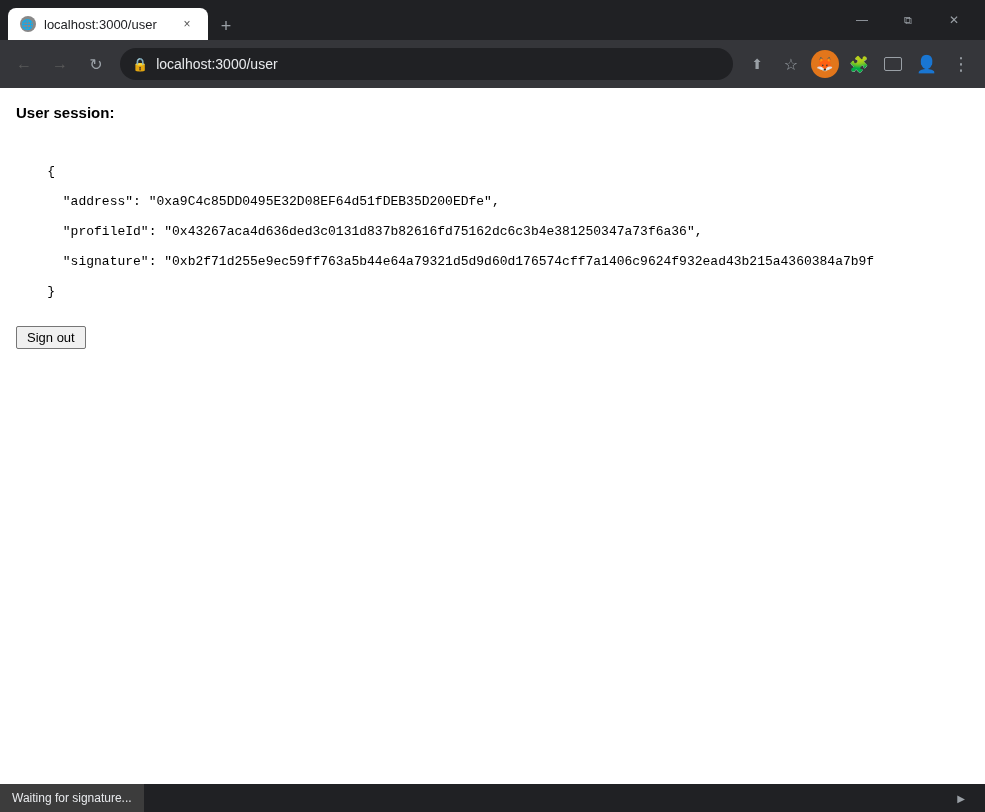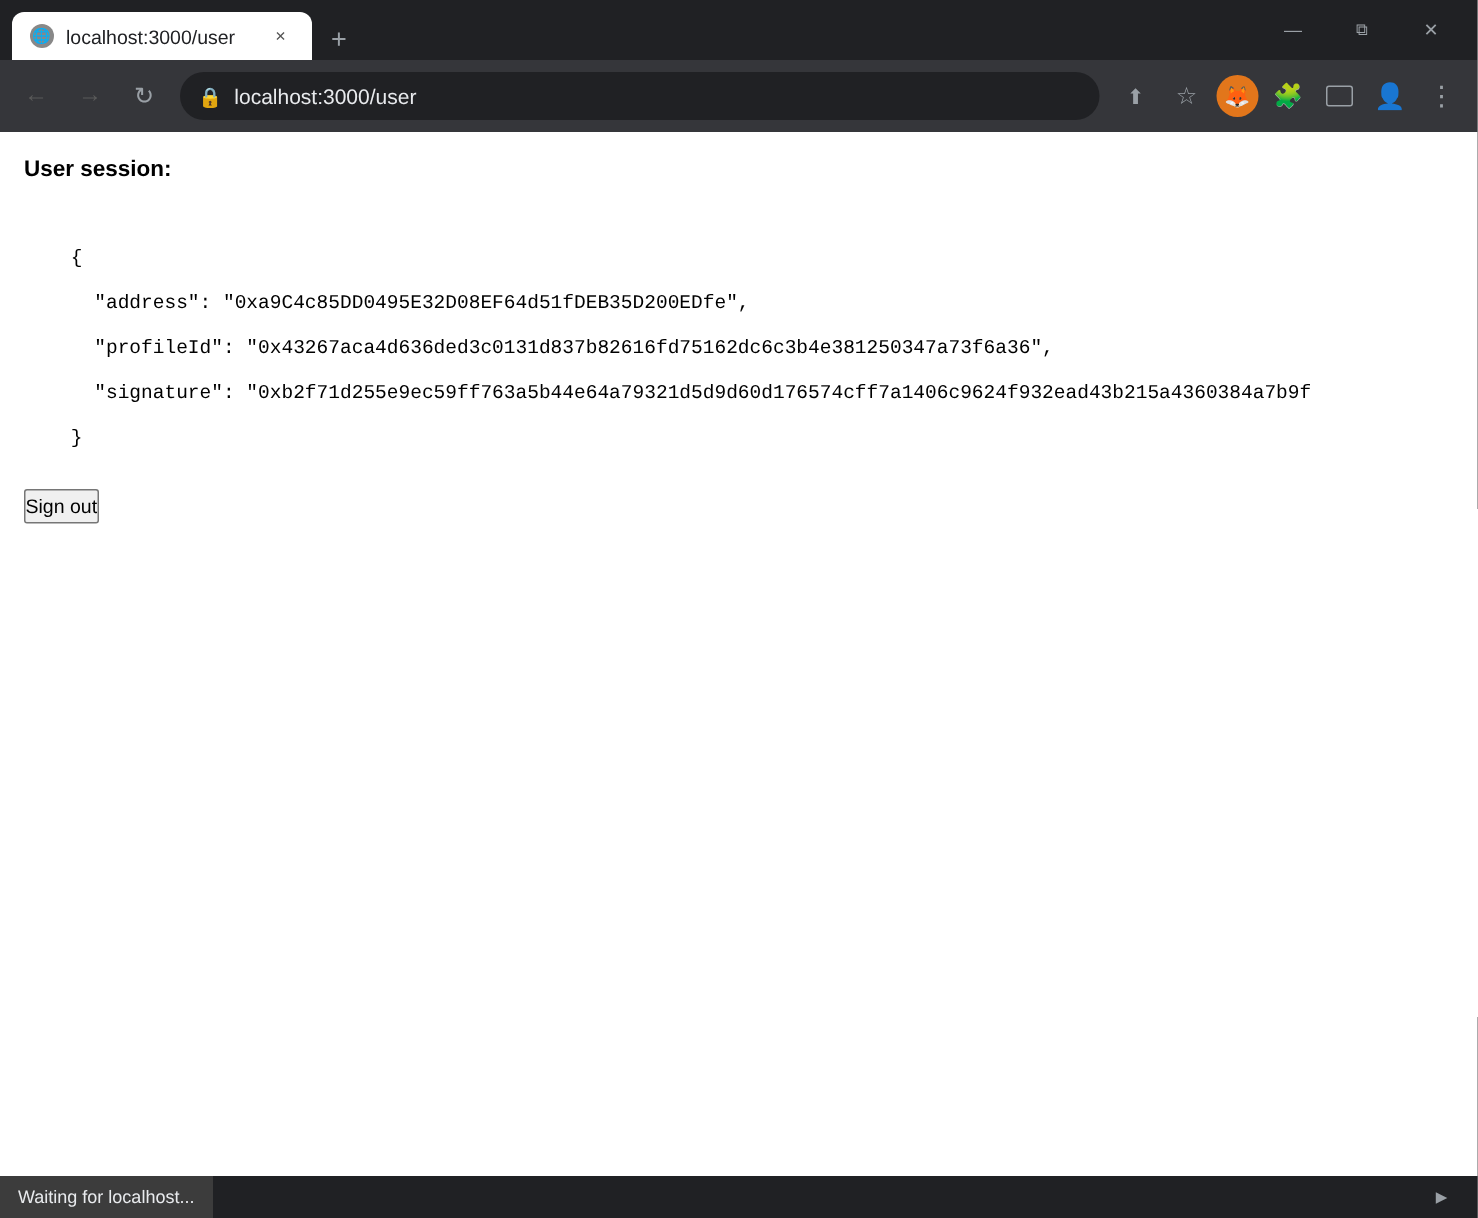--- a/index.html
+++ b/index.html
@@ -175,21 +175,21 @@
     }
     .json-block {
       font-family: 'Courier New', Courier, monospace;
       font-size: 13px;
       color: #000;
       white-space: pre;
       overflow: hidden;
     }
     .sign-out-btn {
       margin-top: 12px;
-      padding: 3px 0;
+      padding: 3px 10px;
       border: 1px solid #767676;
       background: #f0f0f0;
       font-size: 13px;
       cursor: pointer;
       border-radius: 2px;
       color: #000;
     }
 
     
     .status-bar {
@@ -295,17 +295,17 @@
     <span>{</span><br>
     <span>  "address": "0xa9C4c85DD0495E32D08EF64d51fDEB35D200EDfe",</span><br>
     <span>  "profileId": "0x43267aca4d636ded3c0131d837b82616fd75162dc6c3b4e381250347a73f6a36",</span><br>
     <span>  "signature": "0xb2f71d255e9ec59ff763a5b44e64a79321d5d9d60d176574cff7a1406c9624f932ead43b215a4360384a7b9f</span><br>
     <span>}</span>
   </div>
   <button class="sign-out-btn">Sign out</button>
 </div>
 
 <div class="status-bar">
-  <div class="status-text">Waiting for localhost...</div>
+  <div class="status-text">Waiting for signature...</div>
   <div class="status-scrollbar">
     <span>▶</span>
   </div>
 </div>
 
 </body></html>

